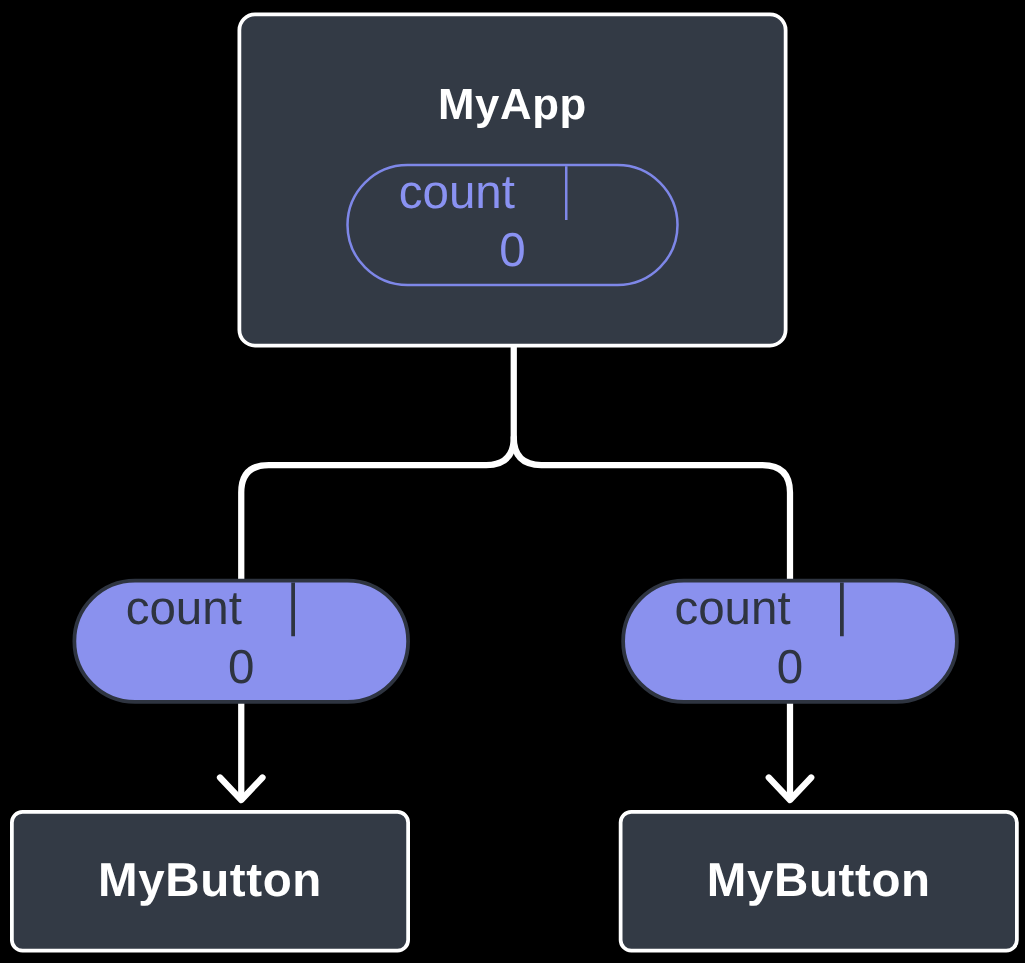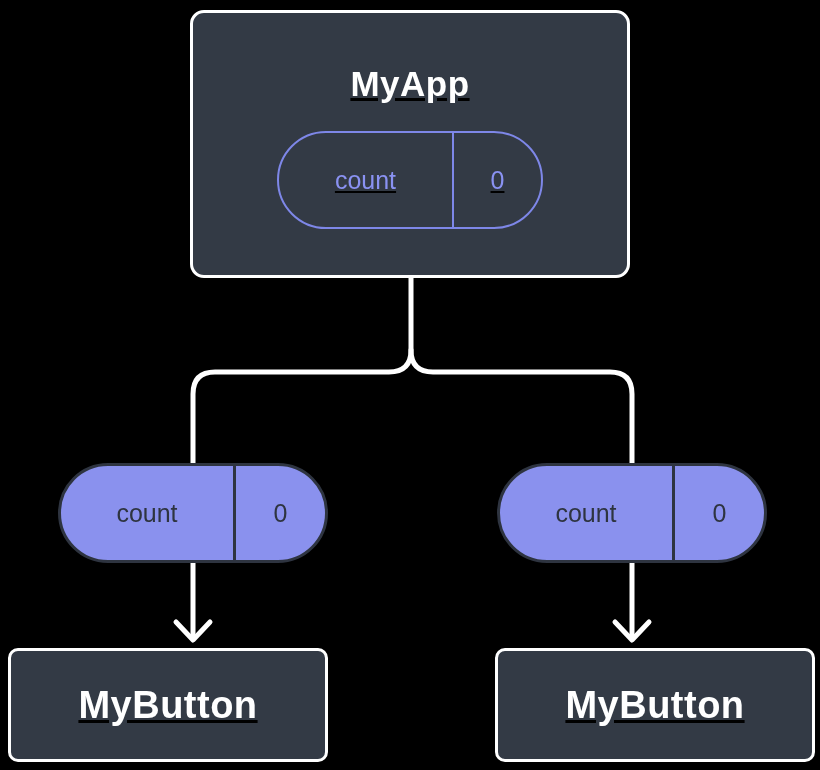--- a/index.html
+++ b/index.html
@@ -14,42 +14,42 @@
 
   
   .card {
     position: absolute;
     background: #333a45;
     border: 3px solid #ffffff;
     box-sizing: border-box;
     z-index: 1;
     display: flex; flex-direction: column;
     align-items: center;
-    text-decoration: underline;
   }
   .card-title {
     color: #ffffff;
     font-weight: 600;
     letter-spacing: 0.5px;
   }
   #root-card { left: 190px; top: 10px; width: 440px; height: 268px; border-radius: 14px; }
   #root-card .card-title { margin-top: 50px; font-size: 35px; line-height: 42px; }
 
   .child-card { width: 320px; height: 114px; border-radius: 10px; justify-content: center; }
   #child-card-left  { left: 8px;   top: 648px; }
   #child-card-right { left: 495px; top: 648px; }
   .child-card .card-title { margin-top: 0; font-size: 38px; }
 
   
   .pill {
     position: absolute;
     box-sizing: border-box;
     display: flex;
     z-index: 1;
-    font-size: 25px;
+    font-size: 38px;
+    flex-direction: column;
   }
   .pill .cell {
     display: flex; align-items: center; justify-content: center;
     box-sizing: border-box;
   }
   .pill .cell-name { width: 175px; }
   .pill .cell-value { flex: 1; }
 
   
   .state-pill {

